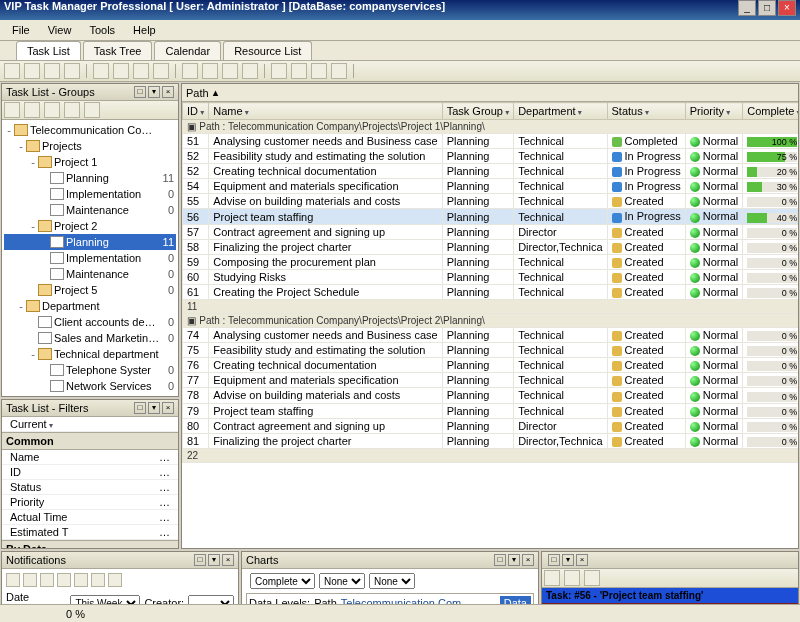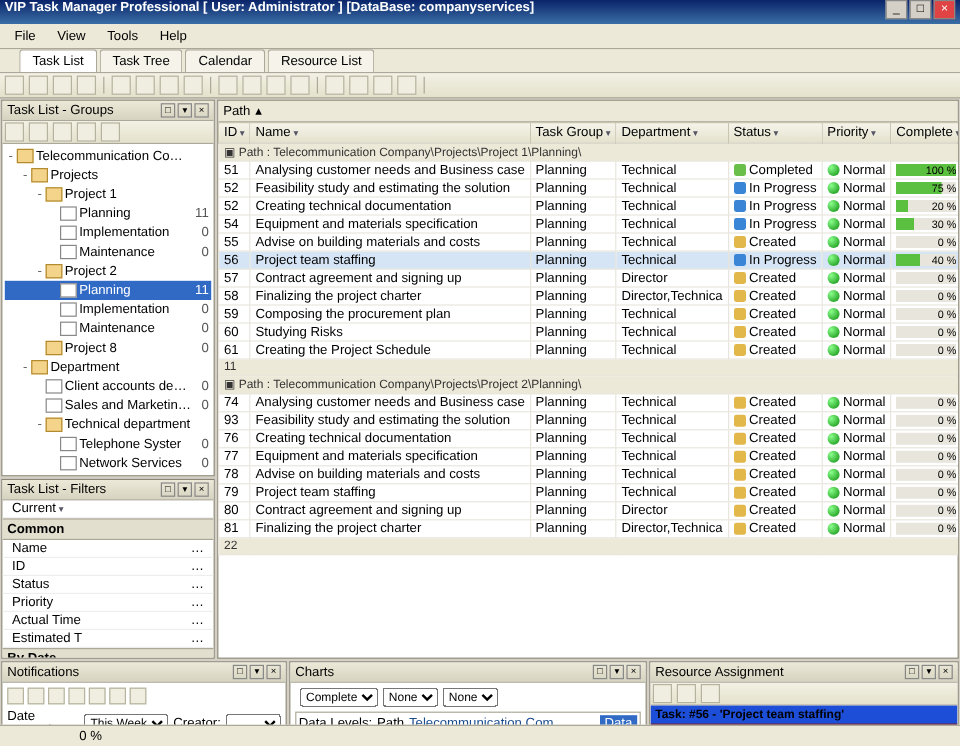--- a/index.html
+++ b/index.html
@@ -203,21 +203,21 @@
             <span class="ind" style="width:36px"></span>
             <span class="tog"></span>
             <span class="ico ico-page"></span>
             <span class="lbl">Maintenance</span>
             <span class="cnt">0</span>
           </div>
           <div class="tree-row">
             <span class="ind" style="width:24px"></span>
             <span class="tog"></span>
             <span class="ico ico-folder"></span>
-            <span class="lbl">Project 8</span>
+            <span class="lbl">Project 5</span>
             <span class="cnt">0</span>
           </div>
           <div class="tree-row">
             <span class="ind" style="width:12px"></span>
             <span class="tog">-</span>
             <span class="ico ico-folder"></span>
             <span class="lbl">Department</span>
             <span class="cnt"></span>
           </div>
           <div class="tree-row">
@@ -428,21 +428,21 @@
             <tr>
               <td>74</td>
               <td>Analysing customer needs and Business case</td>
               <td>Planning</td>
               <td>Technical</td>
               <td><span class="status-ico s-creat"></span>Created</td>
               <td><span class="prio"></span>Normal</td>
               <td><span class="prog"><span class="bar" style="width:0%"></span><span class="txt">0 %</span></span></td>
             </tr>
             <tr>
-              <td>93</td>
+              <td>75</td>
               <td>Feasibility study and estimating the solution</td>
               <td>Planning</td>
               <td>Technical</td>
               <td><span class="status-ico s-creat"></span>Created</td>
               <td><span class="prio"></span>Normal</td>
               <td><span class="prog"><span class="bar" style="width:0%"></span><span class="txt">0 %</span></span></td>
             </tr>
             <tr>
               <td>76</td>
               <td>Creating technical documentation</td>
@@ -552,21 +552,20 @@
           <span style="text-decoration:underline">Path</span>
           <span style="color:#1a4b8c;text-decoration:underline;overflow:hidden;text-overflow:ellipsis;flex:1;white-space:nowrap">Telecommunication Company\Projects\Project 1\Planning\</span>
           <span class="dbtn">Data</span>
         </div>
 
       </div>
     </div>
 
     <div class="panel">
       <div class="panel-hd">
-        <span class="ptitle">Resource Assignment</span>
         <span class="pbtn">□</span>
         <span class="pbtn">▾</span>
         <span class="pbtn">×</span>
       </div>
       <div class="ra-body">
         <div class="toolbar" style="padding:1px 2px">
           <span class="tbtn"></span>
           <span class="tbtn"></span>
           <span class="tbtn"></span>
         </div>

